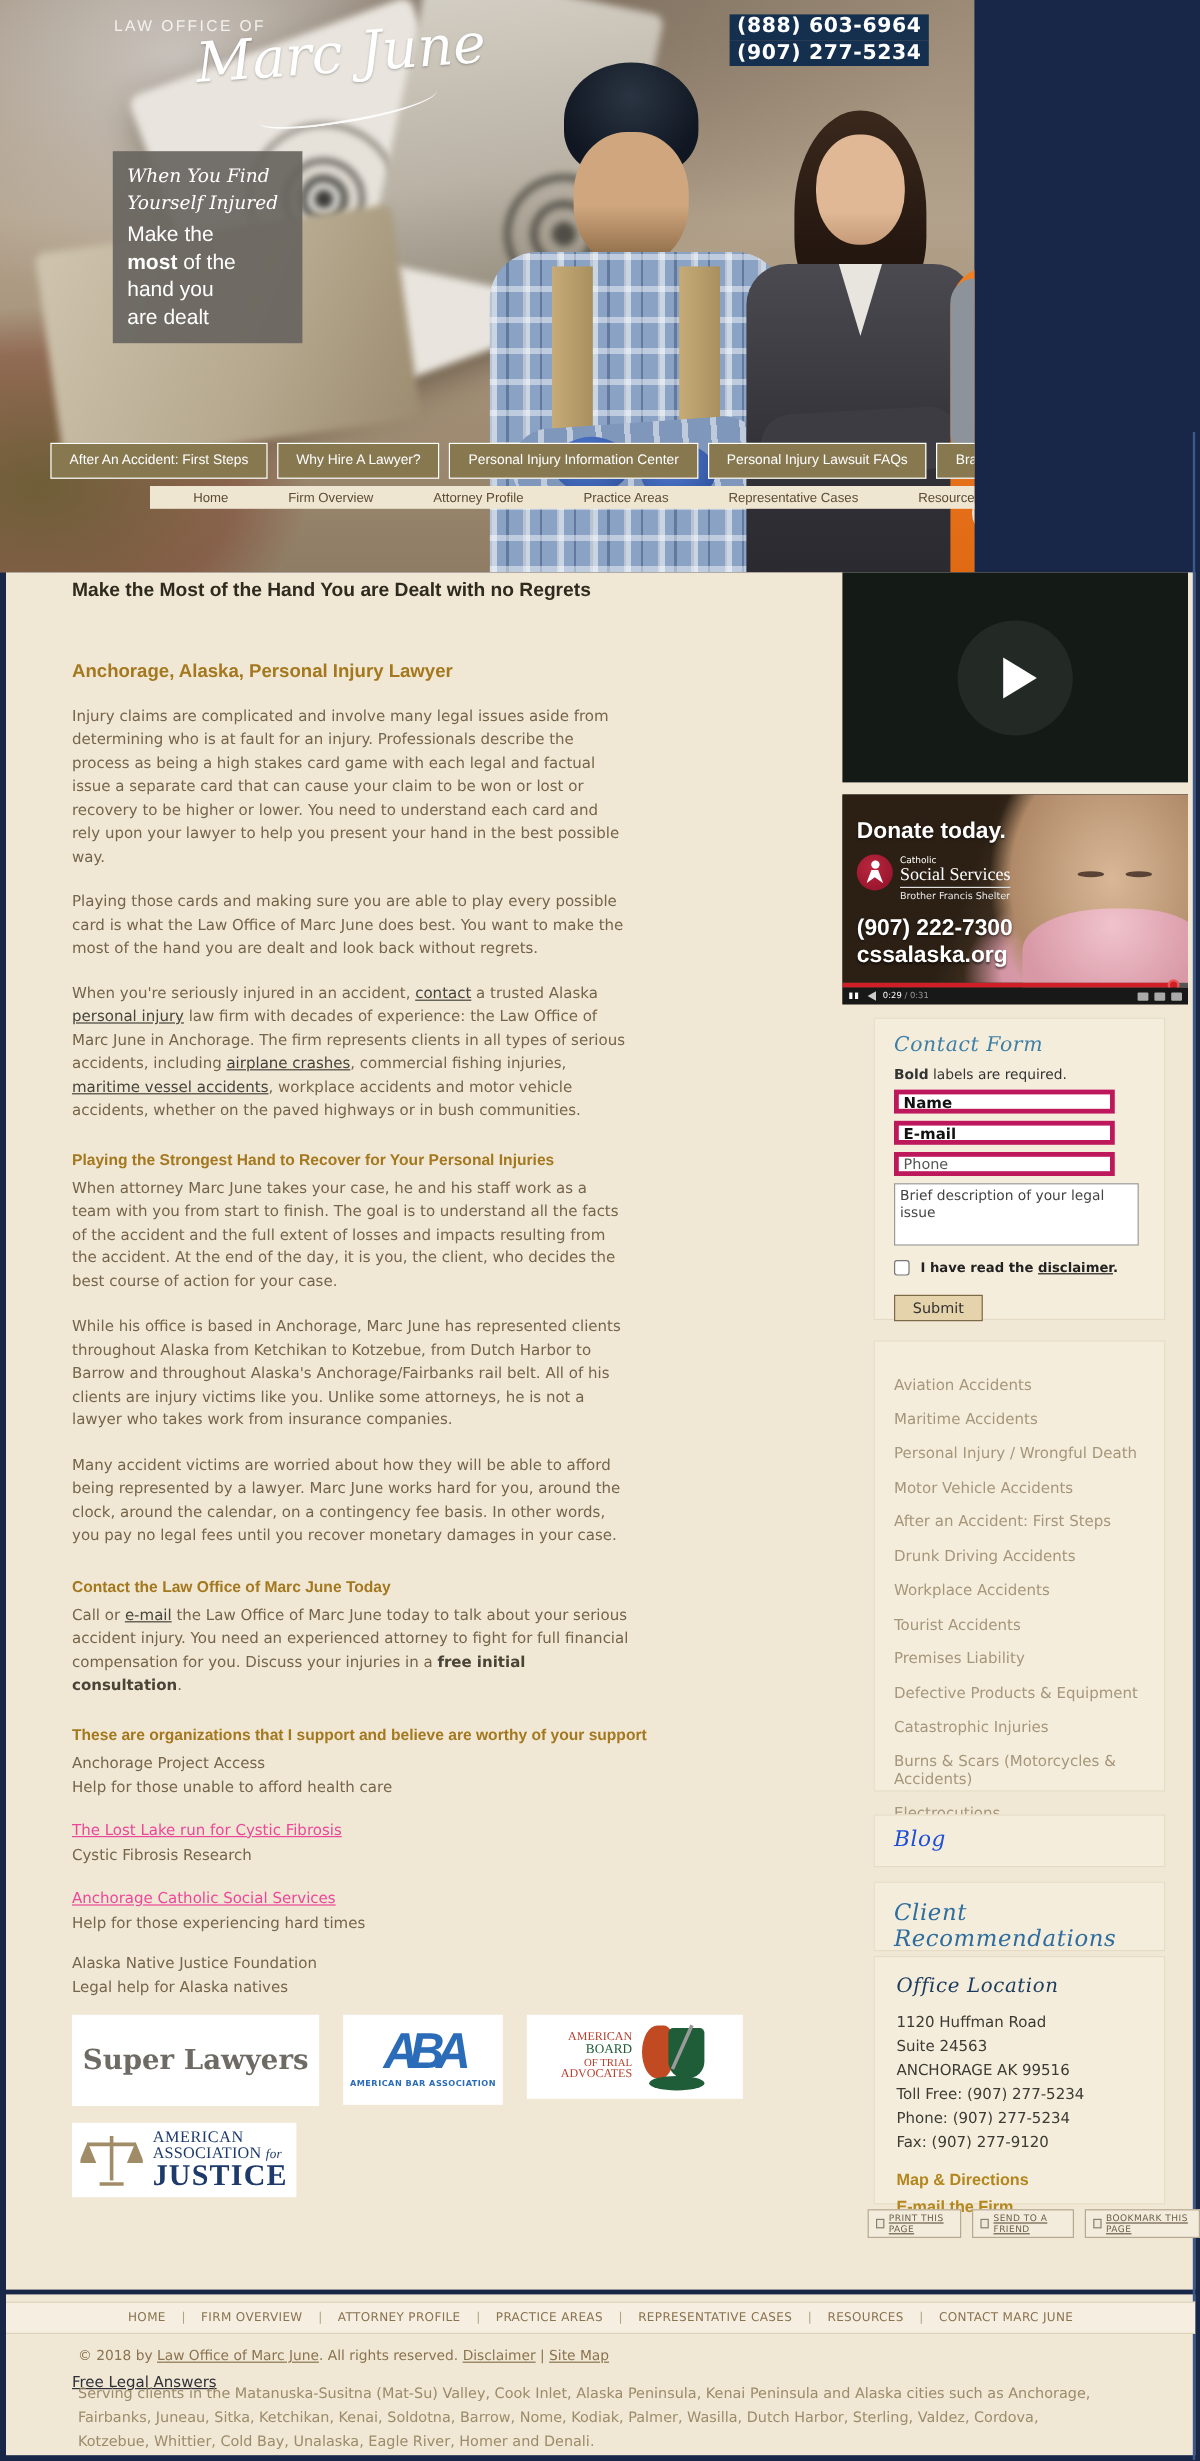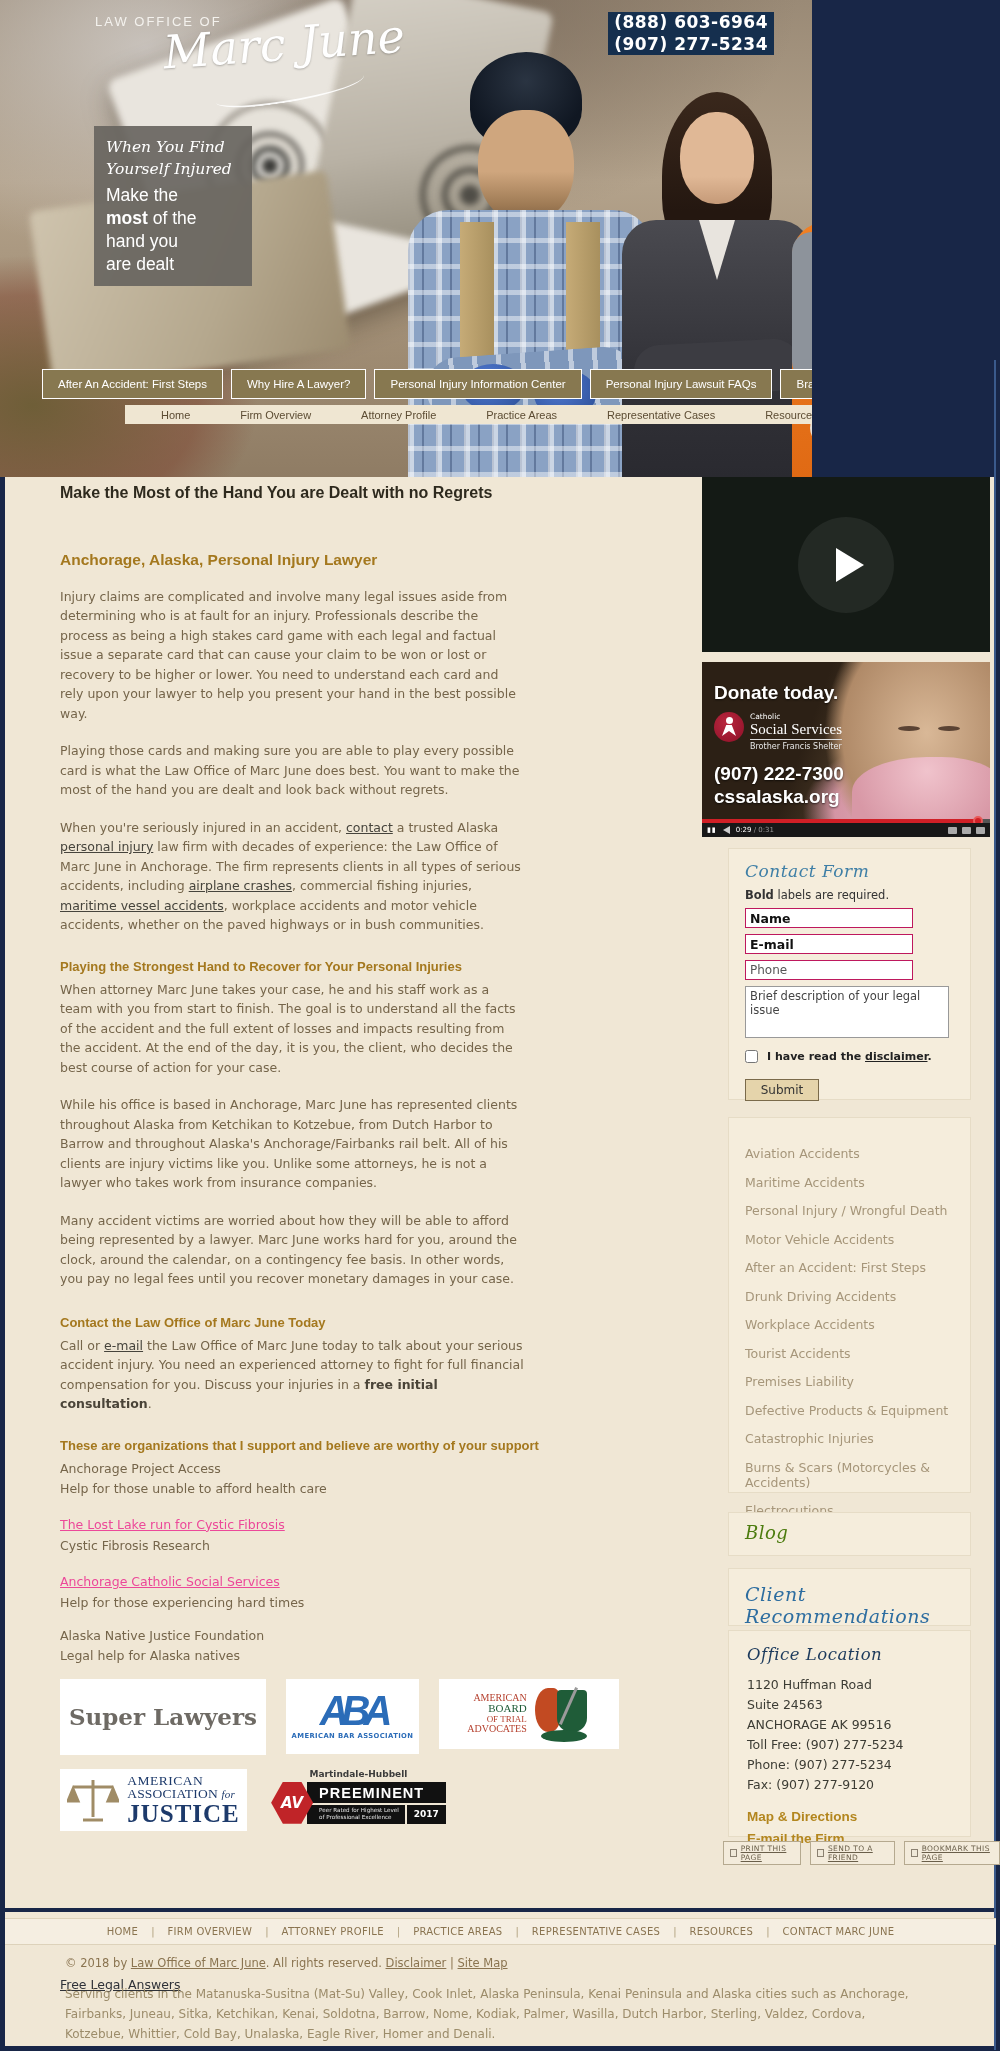--- a/index.html
+++ b/index.html
@@ -199,35 +199,35 @@
   .vc-time { font-size:7px; color:#fff; } .vc-time span { color:#999; }
   .vc-right { margin-left:auto; display:flex; gap:5px; }
   .vc-ic { width:9px; height:7px; background:#aaa; border-radius:1px; }
 
   .sb-box { position:absolute; left:728px; width:243px; background:#f5eddc; border:1px solid #e6dcc6; }
   .script-h { font-family:"DejaVu Serif",serif; font-style:italic; letter-spacing:.5px; }
 
   .form-box { top:848px; height:252px; padding:12px 16px; }
   .form-box .hd { font-size:17px; color:#3f7fa6; }
   .form-note { font-size:11.5px; color:#333; margin:7px 0 6px; }
-  .form-box input[type=text] { width:168px; height:20px; border:1px solid #be185d; background:#fff; font-size:12px; padding:1px 4px; margin-bottom:6px; display:block; font-family:"DejaVu Sans",sans-serif; }
+  .form-box input[type=text] { width:184px; height:20px; border:4px solid #be185d; background:#fff; font-size:12px; padding:1px 4px; margin-bottom:6px; display:block; font-family:"DejaVu Sans",sans-serif; }
   .form-box input.bold-f { font-weight:bold; color:#111; font-size:12.5px; }
   .form-box input.lite-f::placeholder { color:#555; opacity:1; }
   .form-box textarea { width:204px; height:52px; border:1px solid #999; background:#fff; font-size:11.5px; padding:2px 4px; color:#444; resize:none; font-family:"DejaVu Sans",sans-serif; }
   .chk-row { display:flex; align-items:center; gap:9px; margin-top:8px; font-size:11px; font-weight:bold; color:#222; }
   .chk-row a { color:#222; }
   .submit-btn { margin-top:16px; width:74px; height:22px; background:#e5d4ab; border:1px solid #7a6a4a; font-size:12px; color:#333; font-family:"DejaVu Sans",sans-serif; }
 
   .areas-box { top:1117px; height:376px; padding:14px 16px; }
   .areas-box .hd { font-size:17px; color:#1c3a5c; }
   .areas-list { margin-top:14px; }
   .areas-list a { display:block; font-size:12.5px; color:#a6967a; text-decoration:none; margin-bottom:13.5px; }
 
   .blog-box { top:1512px; height:44px; padding:9px 16px; }
-  .blog-box .hd { font-size:18px; color:#4d7c0f; }
+  .blog-box .hd { font-size:18px; color:#1d4ed8; }
   .rec-box { top:1568px; height:58px; padding:14px 16px; }
   .rec-box .hd { font-size:19px; color:#2d6da0; }
 
   .office-box { top:1630px; height:207px; padding:14px 18px; }
   .office-box .hd { font-size:16.5px; color:#1c3a5c; }
   .office-addr { margin-top:11px; font-size:12.5px; color:#3c3c34; line-height:1.6; }
   .office-links { margin-top:14px; }
   .office-links a { display:block; font-size:13.5px; font-weight:bold; color:#b3861e; text-decoration:none; margin-bottom:7px; font-family:"Liberation Sans",sans-serif; }
 
   .tools { position:absolute; left:703px; top:1841px; display:flex; gap:9px;padding-left:20px; }
@@ -395,33 +395,20 @@
               <path d="M41 24 L46 12 L51 24 Z" fill="#a08c66"></path>
             <line x1="16" y1="43" x2="36" y2="43"></line>
           </g>
         </svg>
         <div class="aaj-t">
           <div class="l1">AMERICAN</div>
           <div class="l2"><span>ASSOCIATION </span><i>for</i></div>
           <div class="l3">JUSTICE</div>
         </div>
       </div>
-      <div class="badge b-mh">
-        <div class="brand">Martindale-Hubbell</div>
-        <div class="mh-row">
-          <div class="mh-av">AV</div>
-          <div class="mh-black">
-            <div class="mh-pre">PREEMINENT</div>
-            <div class="mh-sub">
-              <div class="mh-tag"><span>Peer Rated for Highest Level</span><br><span>of Professional Excellence</span></div>
-              <div class="mh-year">2017</div>
-            </div>
-          </div>
-        </div>
-      </div>
     </div>
 
     <a class="free-legal" href="#">Free Legal Answers</a>
   </div>
 
   <div class="video1">
     <div class="play-circle">
       <div class="play-tri"></div>
     </div>
   </div>

